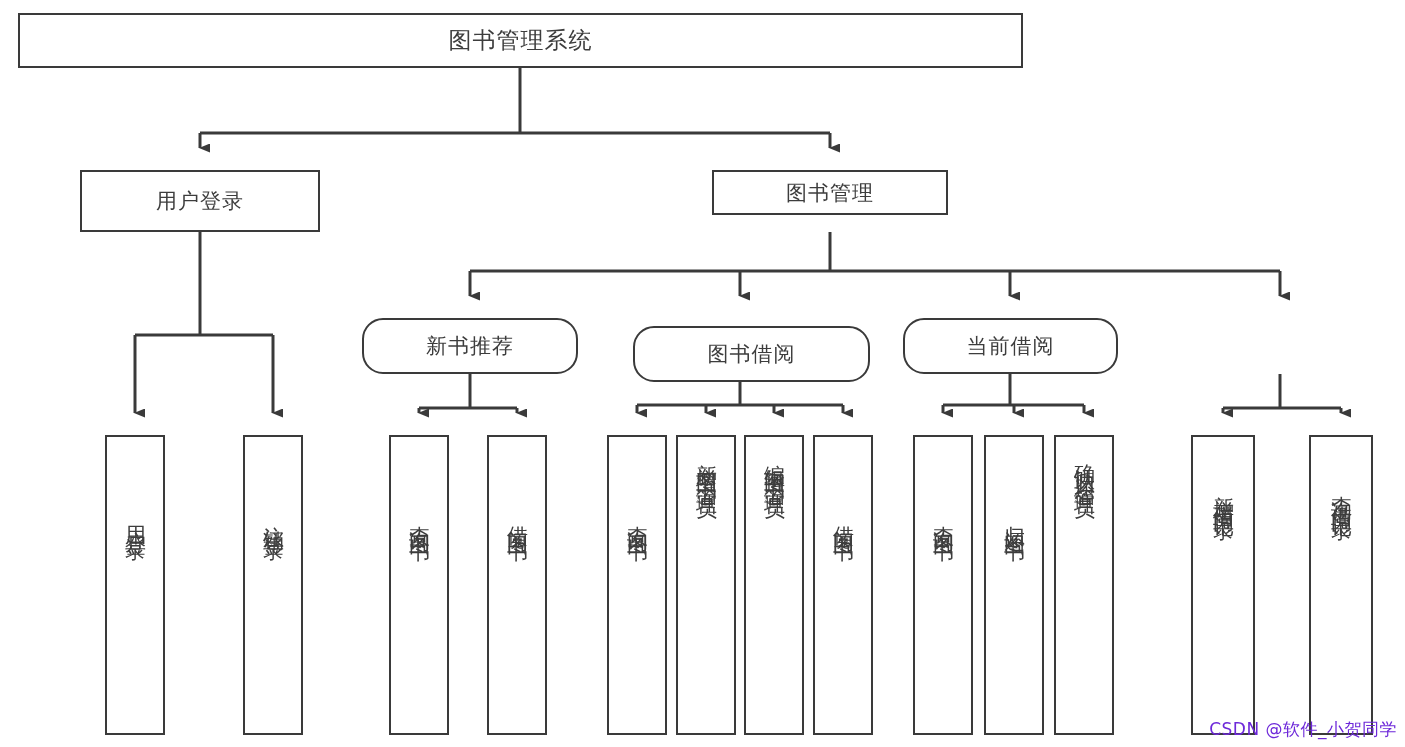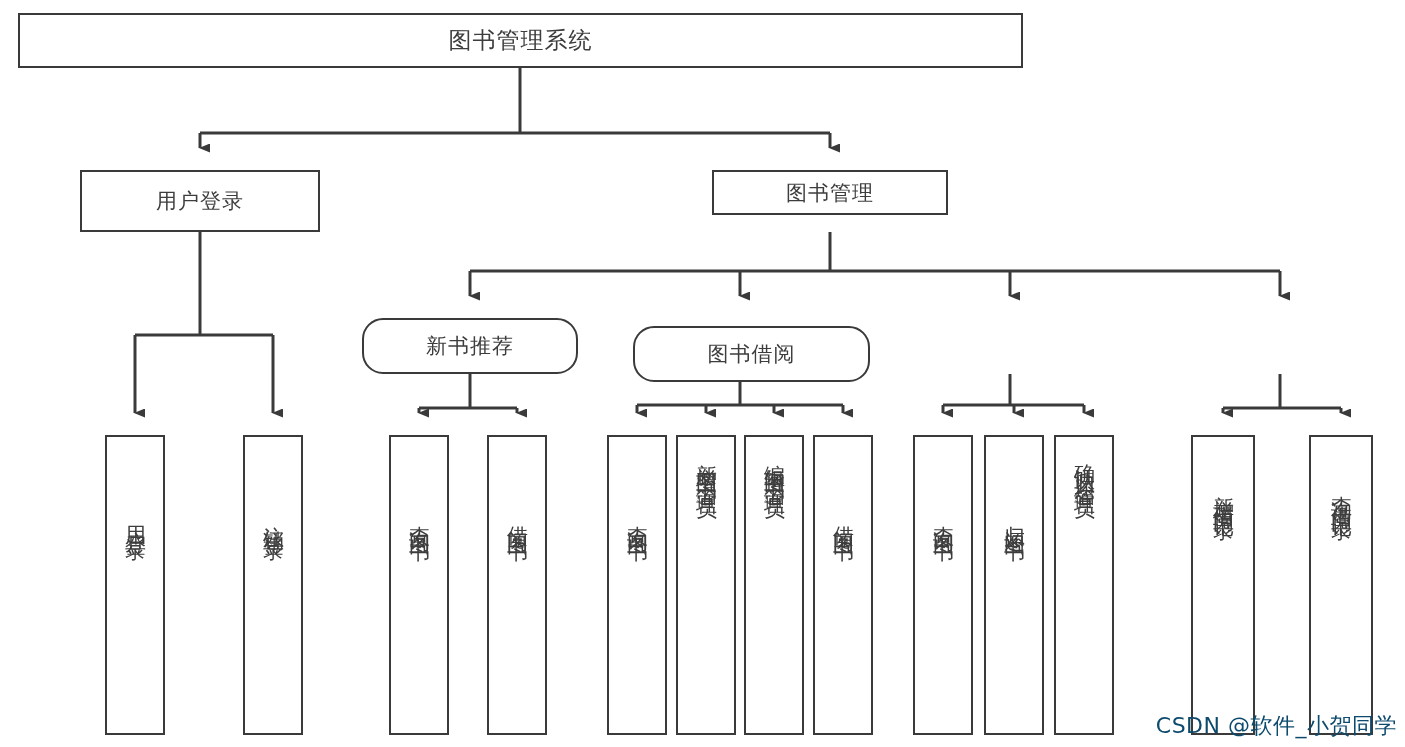--- a/index.html
+++ b/index.html
@@ -63,22 +63,22 @@
     white-space: nowrap;
     color: #3d3d3d;
   }
   .node-label {
     white-space: nowrap;
   }
   #watermark {
     position: absolute;
     right: 8px;
     bottom: 6px;
-    font-size: 22px;
-    color: #0c4a6e;
+    font-size: 17px;
+    color: #6d28d9;
     letter-spacing: 0.5px;
     white-space: nowrap;
   }
 </style>
 </head>
 <body>
 
 <div id="diagram-root">
 
   <svg id="edges-layer" viewBox="0 0 1405 747" width="1405" height="747">
@@ -141,20 +141,23 @@
   <div class="node level1-node" style="left:712px; top:170px; width:236px; height:45px;">
     <span class="node-label">图书管理</span>
   </div>
 
   <div class="node level2-node" style="left:362px; top:318px; width:216px; height:56px;">
     <span class="node-label">新书推荐</span>
   </div>
   <div class="node level2-node" style="left:633px; top:318px; width:237px; height:56px;margin-top:8px;">
     <span class="node-label">图书借阅</span>
   </div>
+  <div class="node level2-node" style="left:903px; top:318px; width:215px; height:56px;">
+    <span class="node-label">当前借阅</span>
+  </div>
 
   <div class="node leaf-node" style="left:105px; top:435px; width:60px; height:300px; padding-top:72px;">
     <span class="leaf-label">用户登录</span>
   </div>
   <div class="node leaf-node" style="left:243px; top:435px; width:60px; height:300px; padding-top:72px;">
     <span class="leaf-label">注销登录</span>
   </div>
   <div class="node leaf-node" style="left:389px; top:435px; width:60px; height:300px; padding-top:72px;">
     <span class="leaf-label">查询图书</span>
   </div>

